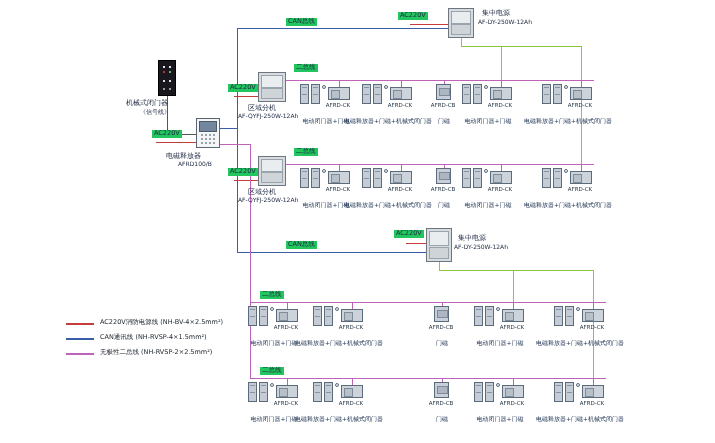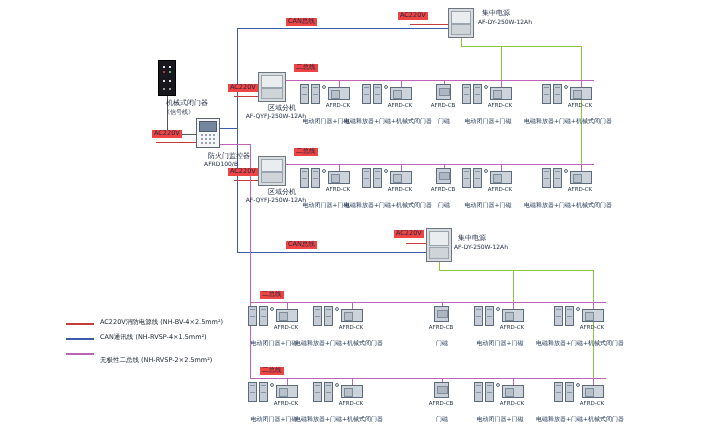--- a/index.html
+++ b/index.html
@@ -7,23 +7,23 @@
 body{font-family:"DejaVu Sans","Liberation Sans",sans-serif}
 .canvas{position:relative;width:715px;height:443px;background:#fff;overflow:hidden}
 .hl,.vl{position:absolute}
 .hl{height:1px}
 .vl{width:1px}
 .c-red{background:#c43c3c}
 .c-blue{background:#3a5da8}
 .c-mag{background:#bf63b8}
 .c-grn{background:#8cc63f}
 .c-sig{background:#555}
-.t{position:absolute;font-size:7px;color:#1d2742;text-align:right;line-height:1.15;white-space:nowrap}
+.t{position:absolute;font-size:7px;color:#1d2742;text-align:left;line-height:1.15;white-space:nowrap}
 .ts{font-size:6px}
-.tg{position:absolute;font-size:6.5px;color:#1d2742;background:#ef4444;padding:0 2px;line-height:1.2;white-space:nowrap}
+.tg{position:absolute;font-size:6.5px;color:#1d2742;background:#22c55e;padding:0 2px;line-height:1.2;white-space:nowrap}
 .cab{position:absolute;background:#d9dcdf;border:1px solid #6d7680}
 .cab::before{content:"";position:absolute;left:2px;top:2px;right:2px;height:40%;background:#e9edf0;border:1px solid #9aa4ae}
 .cab::after{content:"";position:absolute;left:2px;bottom:2px;right:2px;height:32%;background:#cfd4d9;border:1px solid #9aa4ae}
 .ctrl{position:absolute;width:18px;height:36px;background:#17171d;border:1px solid #000}
 .ctrl::before{content:"";position:absolute;left:4px;top:5px;width:2px;height:2px;background:#e5e5e5;box-shadow:6px 0 #e5e5e5,0 5px #b33,6px 5px #7a7,0 14px #ddd,6px 14px #ddd,0 22px #999,6px 22px #999}
 .monitor{position:absolute;width:24px;height:30px;background:#f4f5f6;border:1px solid #5a6573}
 .monitor::before{content:"";position:absolute;left:2px;top:2px;right:2px;height:9px;background:#73869e;border:1px solid #4d5a6b}
 .monitor::after{content:"";position:absolute;left:4px;top:15px;width:2px;height:2px;background:#99a2ab;box-shadow:4px 0 #99a2ab,8px 0 #99a2ab,12px 0 #99a2ab,0 4px #99a2ab,4px 4px #99a2ab,8px 4px #99a2ab,12px 4px #99a2ab,0 8px #99a2ab,4px 8px #99a2ab,8px 8px #99a2ab,12px 8px #99a2ab}
 .grp{position:absolute;width:52px;height:44px}
 .door{position:absolute;left:0;top:0;width:9px;height:20px;background:#c6ccd5;border:1px solid #5c6b7c}
@@ -79,21 +79,21 @@
 
   <div class="vl c-sig" style="left:167px;top:96px;height:38px"></div>
   <div class="hl c-sig" style="left:167px;top:134px;width:29px"></div>
 
   <div class="ctrl" style="left:158px;top:60px"></div>
   <div class="t" style="left:126px;top:99px;width:82px">机械式闭门器</div>
   <div class="t ts" style="left:140px;top:109px;width:54px">《信号线》</div>
 
   <div class="monitor" style="left:196px;top:118px"></div>
   <div class="tg" style="left:152px;top:130px">AC220V</div>
-  <div class="t" style="left:166px;top:152px;width:84px">防火门监控器</div>
+  <div class="t" style="left:166px;top:152px;width:84px">电磁释放器</div>
   <div class="t ts" style="left:178px;top:161px;width:60px">AFRD100/B</div>
 
   <div class="cab" style="left:448px;top:8px;width:26px;height:30px"></div>
   <div class="tg" style="left:398px;top:12px">AC220V</div>
   <div class="t" style="left:482px;top:9px">集中电源</div>
   <div class="t ts" style="left:478px;top:19px">AF-DY-250W-12Ah</div>
 
   <div class="cab" style="left:426px;top:228px;width:26px;height:34px"></div>
   <div class="tg" style="left:394px;top:230px">AC220V</div>
   <div class="t" style="left:458px;top:234px">集中电源</div>
@@ -267,16 +267,16 @@
     <span class="mlab">AFRD-CK</span>
     <span class="glab">电磁释放器+门磁+机械式闭门器</span>
   </div>
 
   <div>
     <div class="leg-line c-red" style="left:66px;top:323px"></div>
     <div class="leg-text" style="left:100px;top:318px">AC220V消防电源线 (NH-BV-4×2.5mm²)</div>
     <div class="leg-line c-blue" style="left:66px;top:338px"></div>
     <div class="leg-text" style="left:100px;top:333px">CAN通讯线 (NH-RVSP-4×1.5mm²)</div>
     <div class="leg-line c-mag" style="left:66px;top:353px"></div>
-    <div class="leg-text" style="left:100px;top:356px">无极性二总线 (NH-RVSP-2×2.5mm²)</div>
+    <div class="leg-text" style="left:100px;top:348px">无极性二总线 (NH-RVSP-2×2.5mm²)</div>
   </div>
 
 </div>
 
 </body></html>

